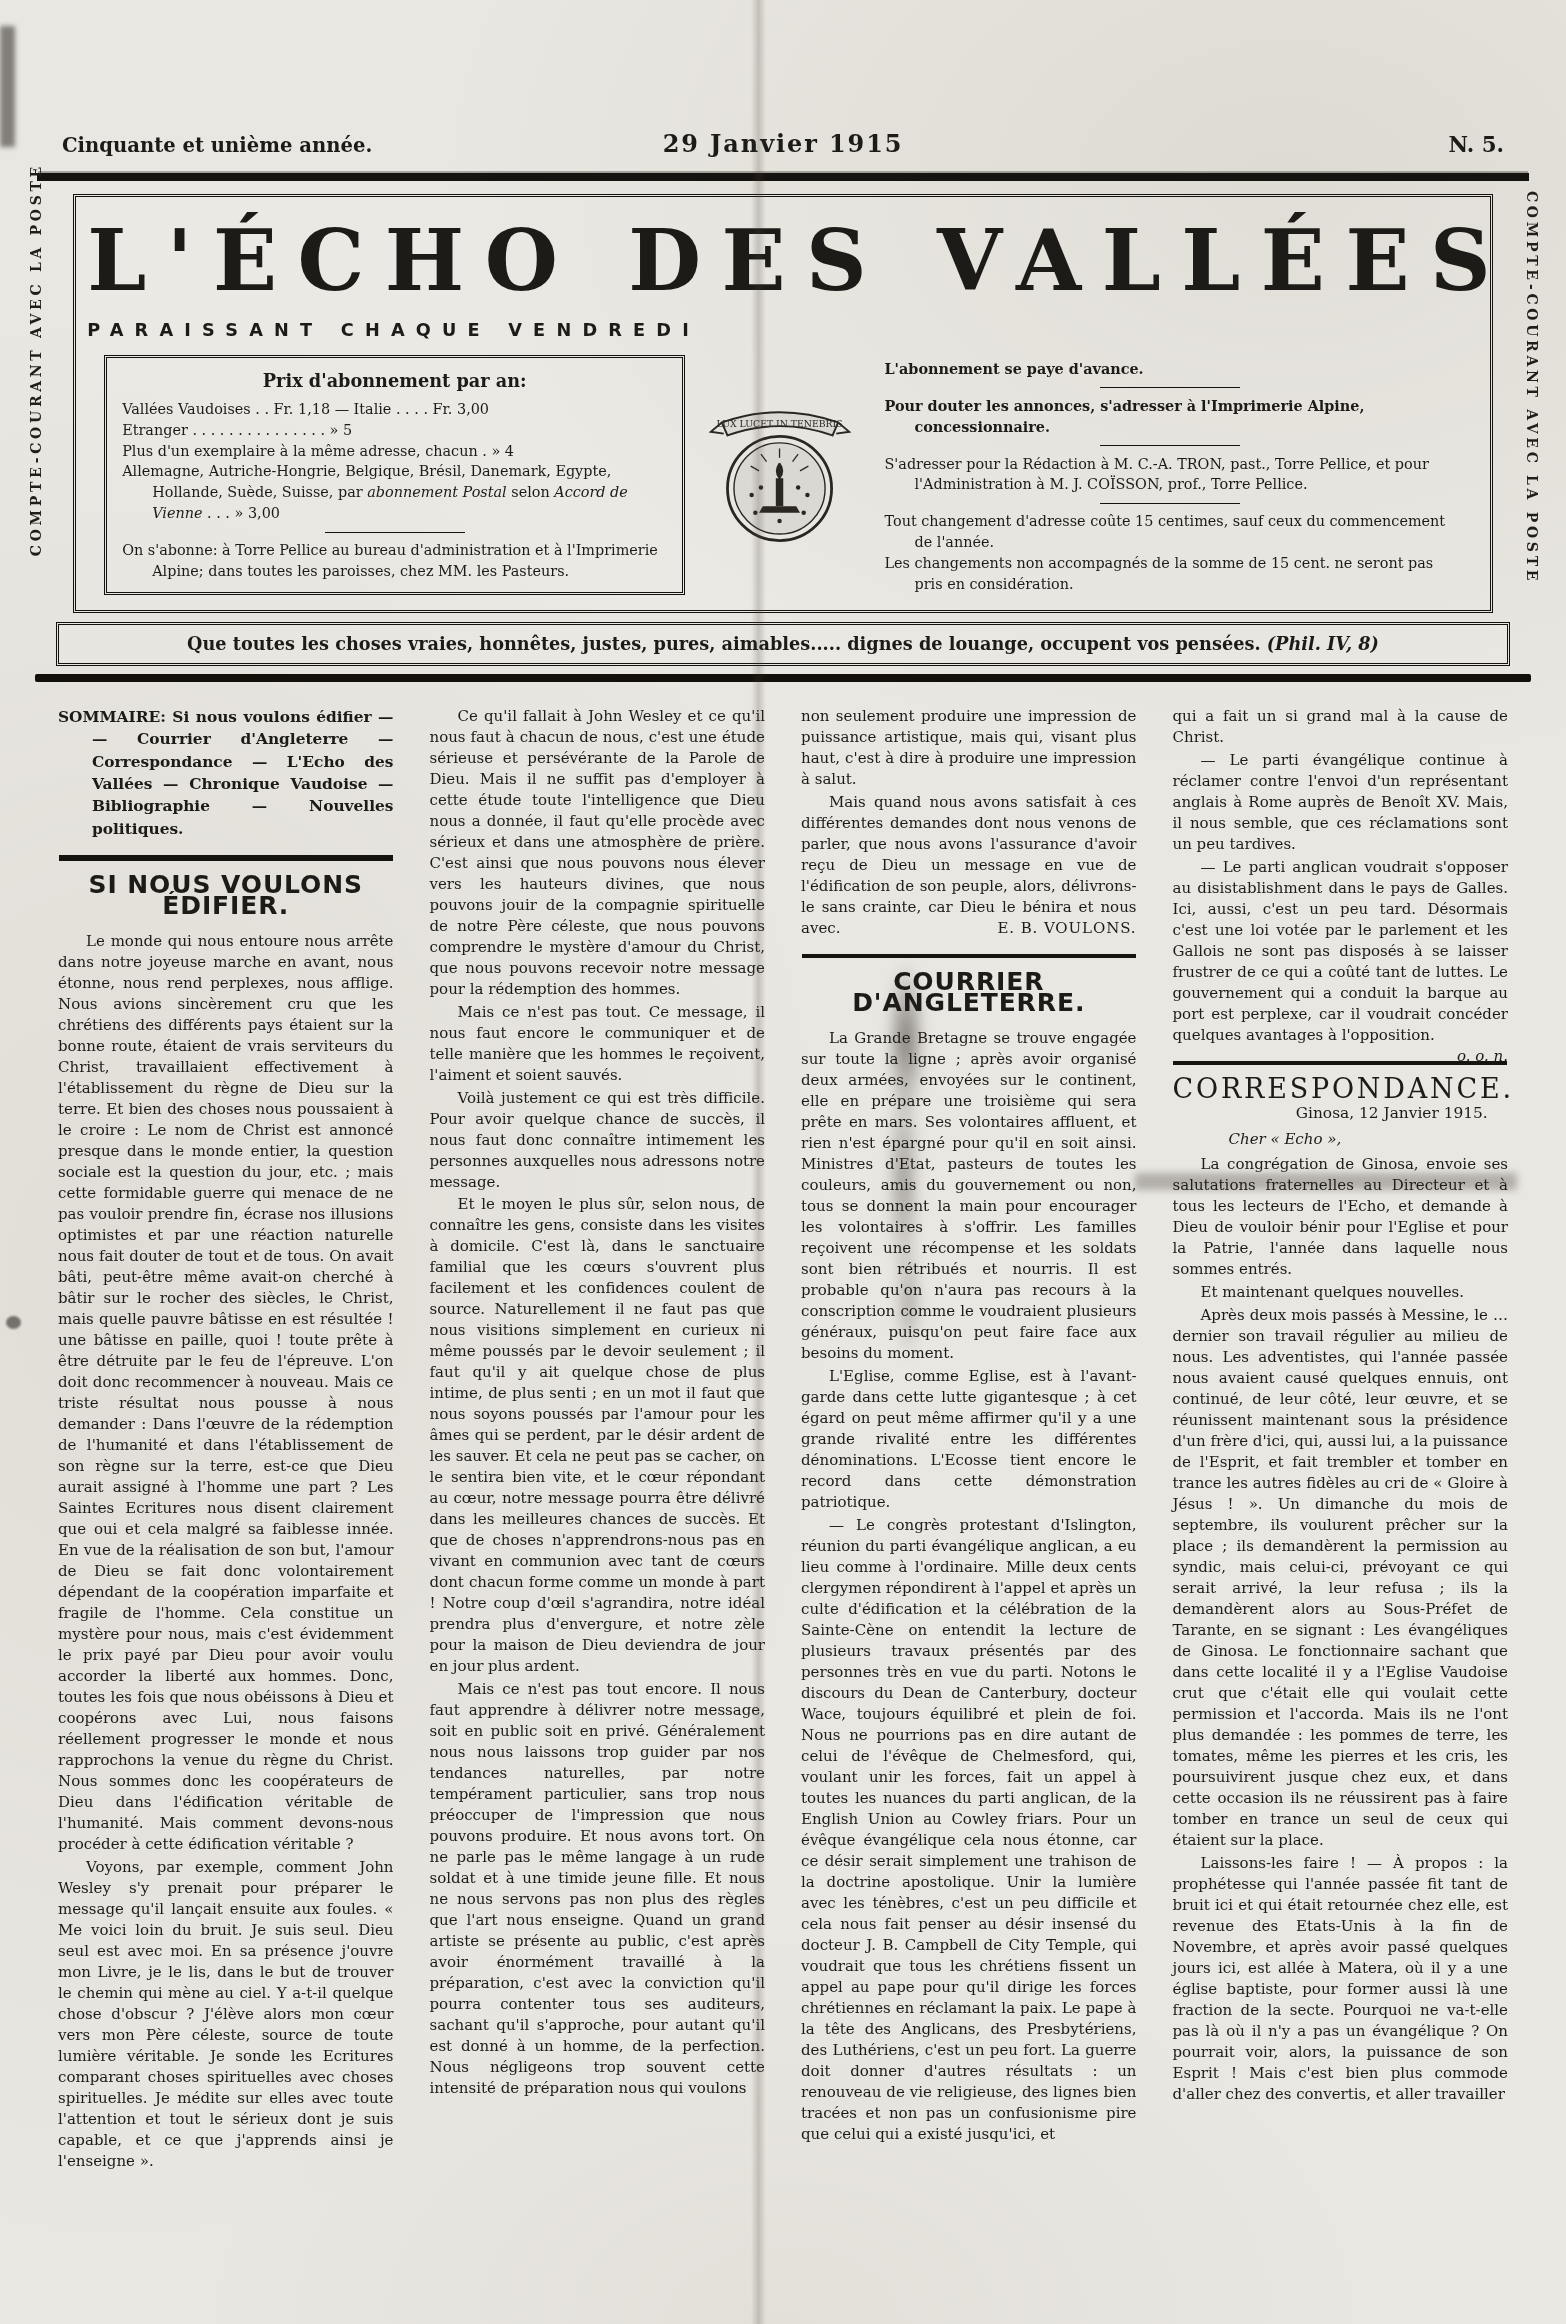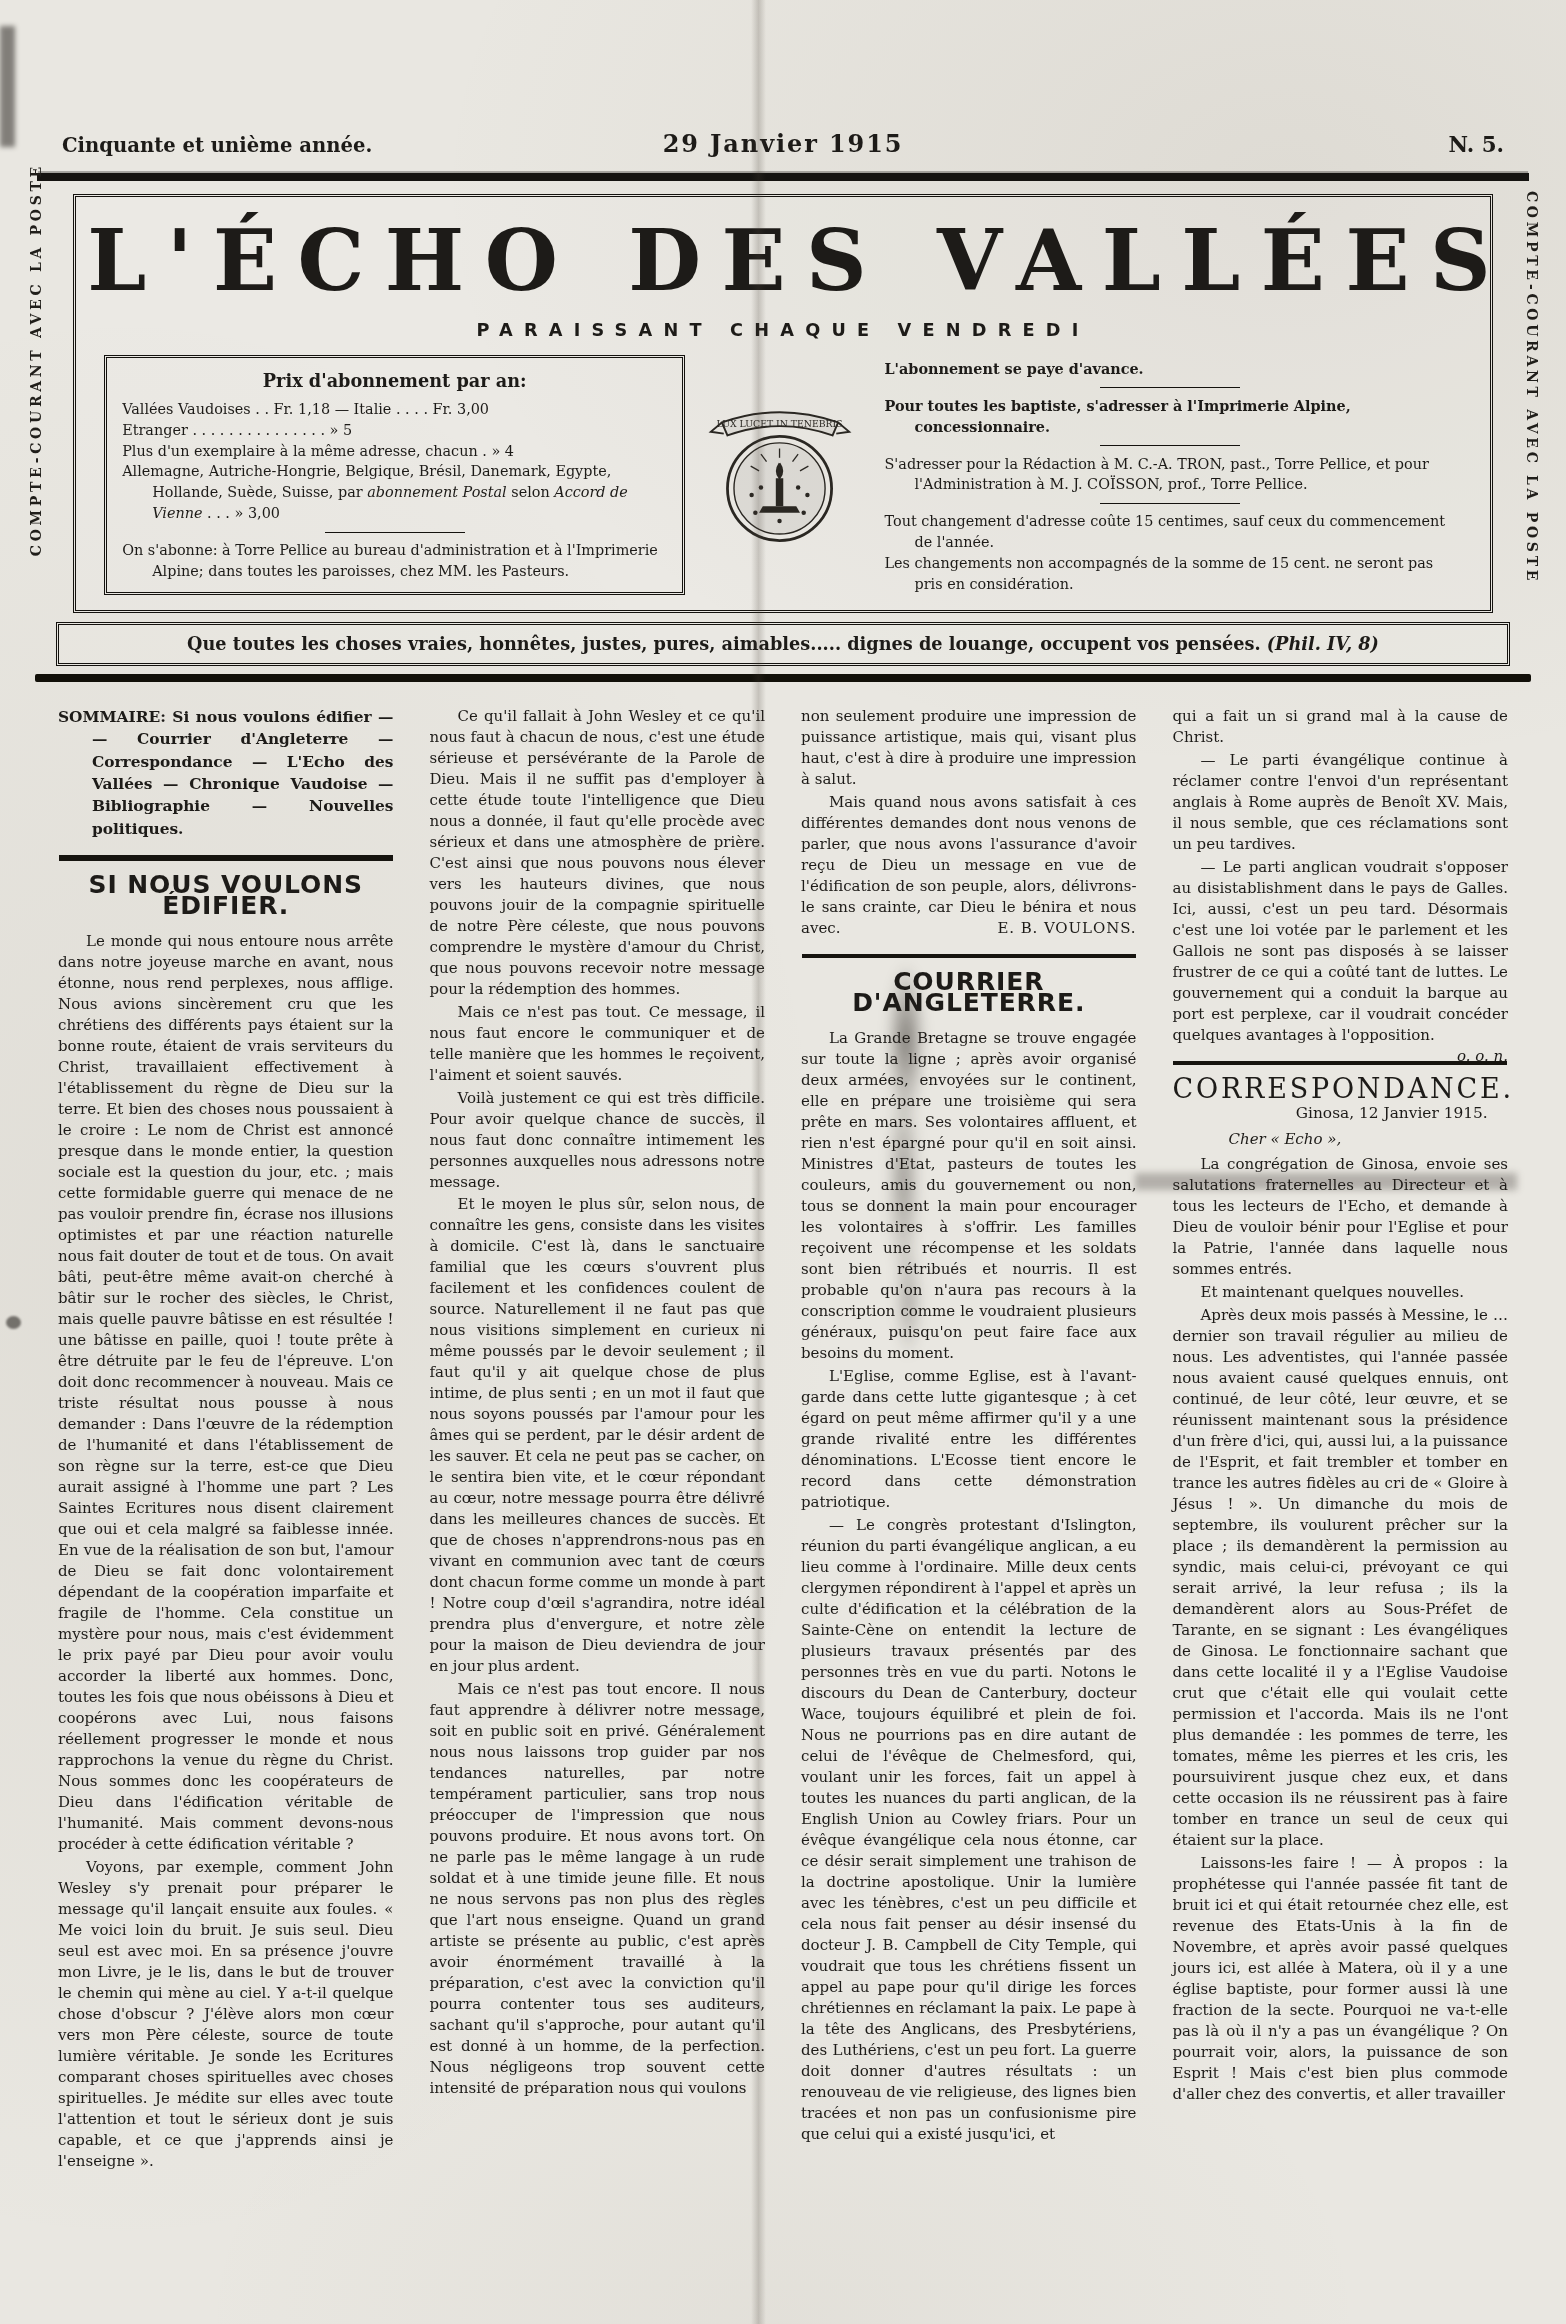--- a/index.html
+++ b/index.html
@@ -23,21 +23,21 @@
   .top-rule { margin:15px 37px 0; height:6.5px; background:#151310; border-top:0.9px solid #151310; box-shadow:0 -2.8px 0 -0.9px #15131055; }
 
   
   .side-label { position:absolute; font-weight:bold; font-size:14px; letter-spacing:3.7px; white-space:nowrap; color:#201e1a; }
   .side-label.left  { left:28px;  top:163px; writing-mode:vertical-rl; transform:rotate(180deg); }
   .side-label.right { right:26px; top:191px; writing-mode:vertical-rl; }
 
   
   .mast-wrap { margin:13px 73px 0; border:3.7px double #14120e; padding:20.5px 11.2px 0; background:rgba(255,255,255,0.10); }
   .nameplate { text-align:center; font-size:84px; font-weight:bold; letter-spacing:20.5px; white-space:nowrap; line-height:1.05; }
-  .subtitle  { text-align:center; font-family:"DejaVu Sans", sans-serif; font-weight:bold; font-size:17.7px; letter-spacing:11.2px; margin-top:15px; }
+  .subtitle  { font-family:"DejaVu Sans", sans-serif; font-weight:bold; font-size:17.7px; letter-spacing:11.2px; margin-top:15px; }
   .info-row  { display:flex; gap:9px; margin-top:15px; padding:0 17px 15px; align-items:stretch; }
   .pricing-box { flex:0 0 545px; border:3.7px double #14120e; padding:7.5px 15px 9.3px; font-size:14.4px; line-height:1.45; }
   .pricing-box .bx-title { text-align:center; font-weight:bold; font-size:17.7px; margin:1.9px 0 5.6px; }
   .price-line { white-space:normal; }
   .hang { padding-left:30px; text-indent:-30px; }
   .mini-rule { width:140px; border-top:1.9px solid #14120e; margin:7.5px auto; }
   .emblem-wrap { flex:0 0 172px; display:flex; align-items:center; justify-content:center; }
   .notices { flex:1 1 auto; font-size:14.4px; line-height:1.45; padding:3.7px 5.6px 0 9.3px; }
   .notices .bold { font-weight:bold; }
   .it { font-style:italic; }
@@ -134,21 +134,21 @@
               <circle cx="92" cy="132" r="2.4"></circle>
             </g>
           </g>
           <text x="92" y="31" text-anchor="middle" font-size="10" font-family="DejaVu Serif, serif" fill="#2a2722">LUX LUCET IN TENEBRIS</text>
         </svg>
       </div>
 
       <div class="notices">
         <div class="hang bold">L'abonnement se paye d'avance.</div>
         <div class="mini-rule"></div>
-        <div class="hang bold">Pour toutes les baptiste, s'adresser à l'Imprimerie Alpine, concessionnaire.</div>
+        <div class="hang bold">Pour douter les annonces, s'adresser à l'Imprimerie Alpine, concessionnaire.</div>
         <div class="mini-rule"></div>
         <div class="hang">S'adresser pour la Rédaction à M. C.-A. TRON, past., Torre Pellice, et pour l'Administration à M. J. COÏSSON, prof., Torre Pellice.</div>
         <div class="mini-rule"></div>
         <div class="hang">Tout changement d'adresse coûte 15 centimes, sauf ceux du commencement de l'année.</div>
         <div class="hang">Les changements non accompagnés de la somme de 15 cent. ne seront pas pris en considération.</div>
       </div>
     </div>
   </div>
 
   <div class="motto-strip">

